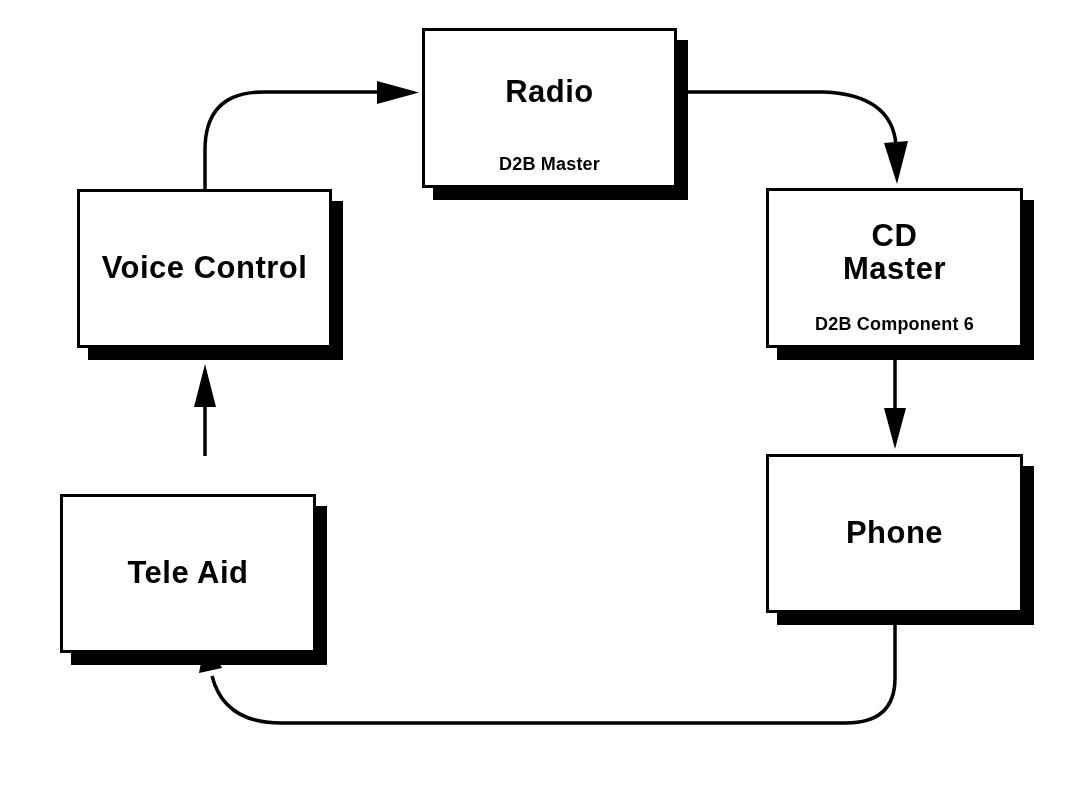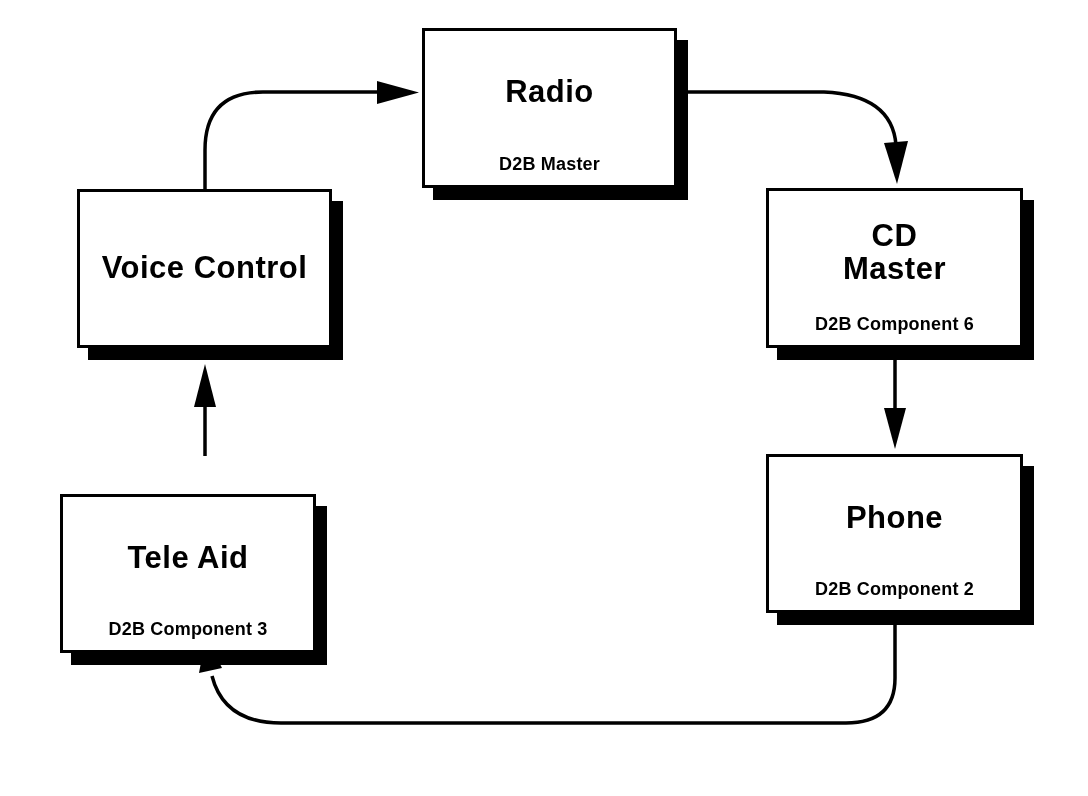--- a/index.html
+++ b/index.html
@@ -121,28 +121,26 @@
     <div class="node-title-area">
       <div class="node-title node-title--narrow">CD Master</div>
     </div>
     <div class="node-subtitle">D2B Component 6</div>
   </div>
 
   <div class="node node--phone">
     <div class="node-title-area">
       <div class="node-title">Phone</div>
     </div>
-    <div class="node-subtitle">D2B Component 2</div>
   </div>
 
   <div class="node node--tele">
     <div class="node-title-area">
       <div class="node-title">Tele Aid</div>
     </div>
-    <div class="node-subtitle">D2B Component 3</div>
   </div>
 
   <div class="node node--voice">
     <div class="node-title-area">
       <div class="node-title">Voice Control</div>
     </div>
   </div>
 
 </div>
 

